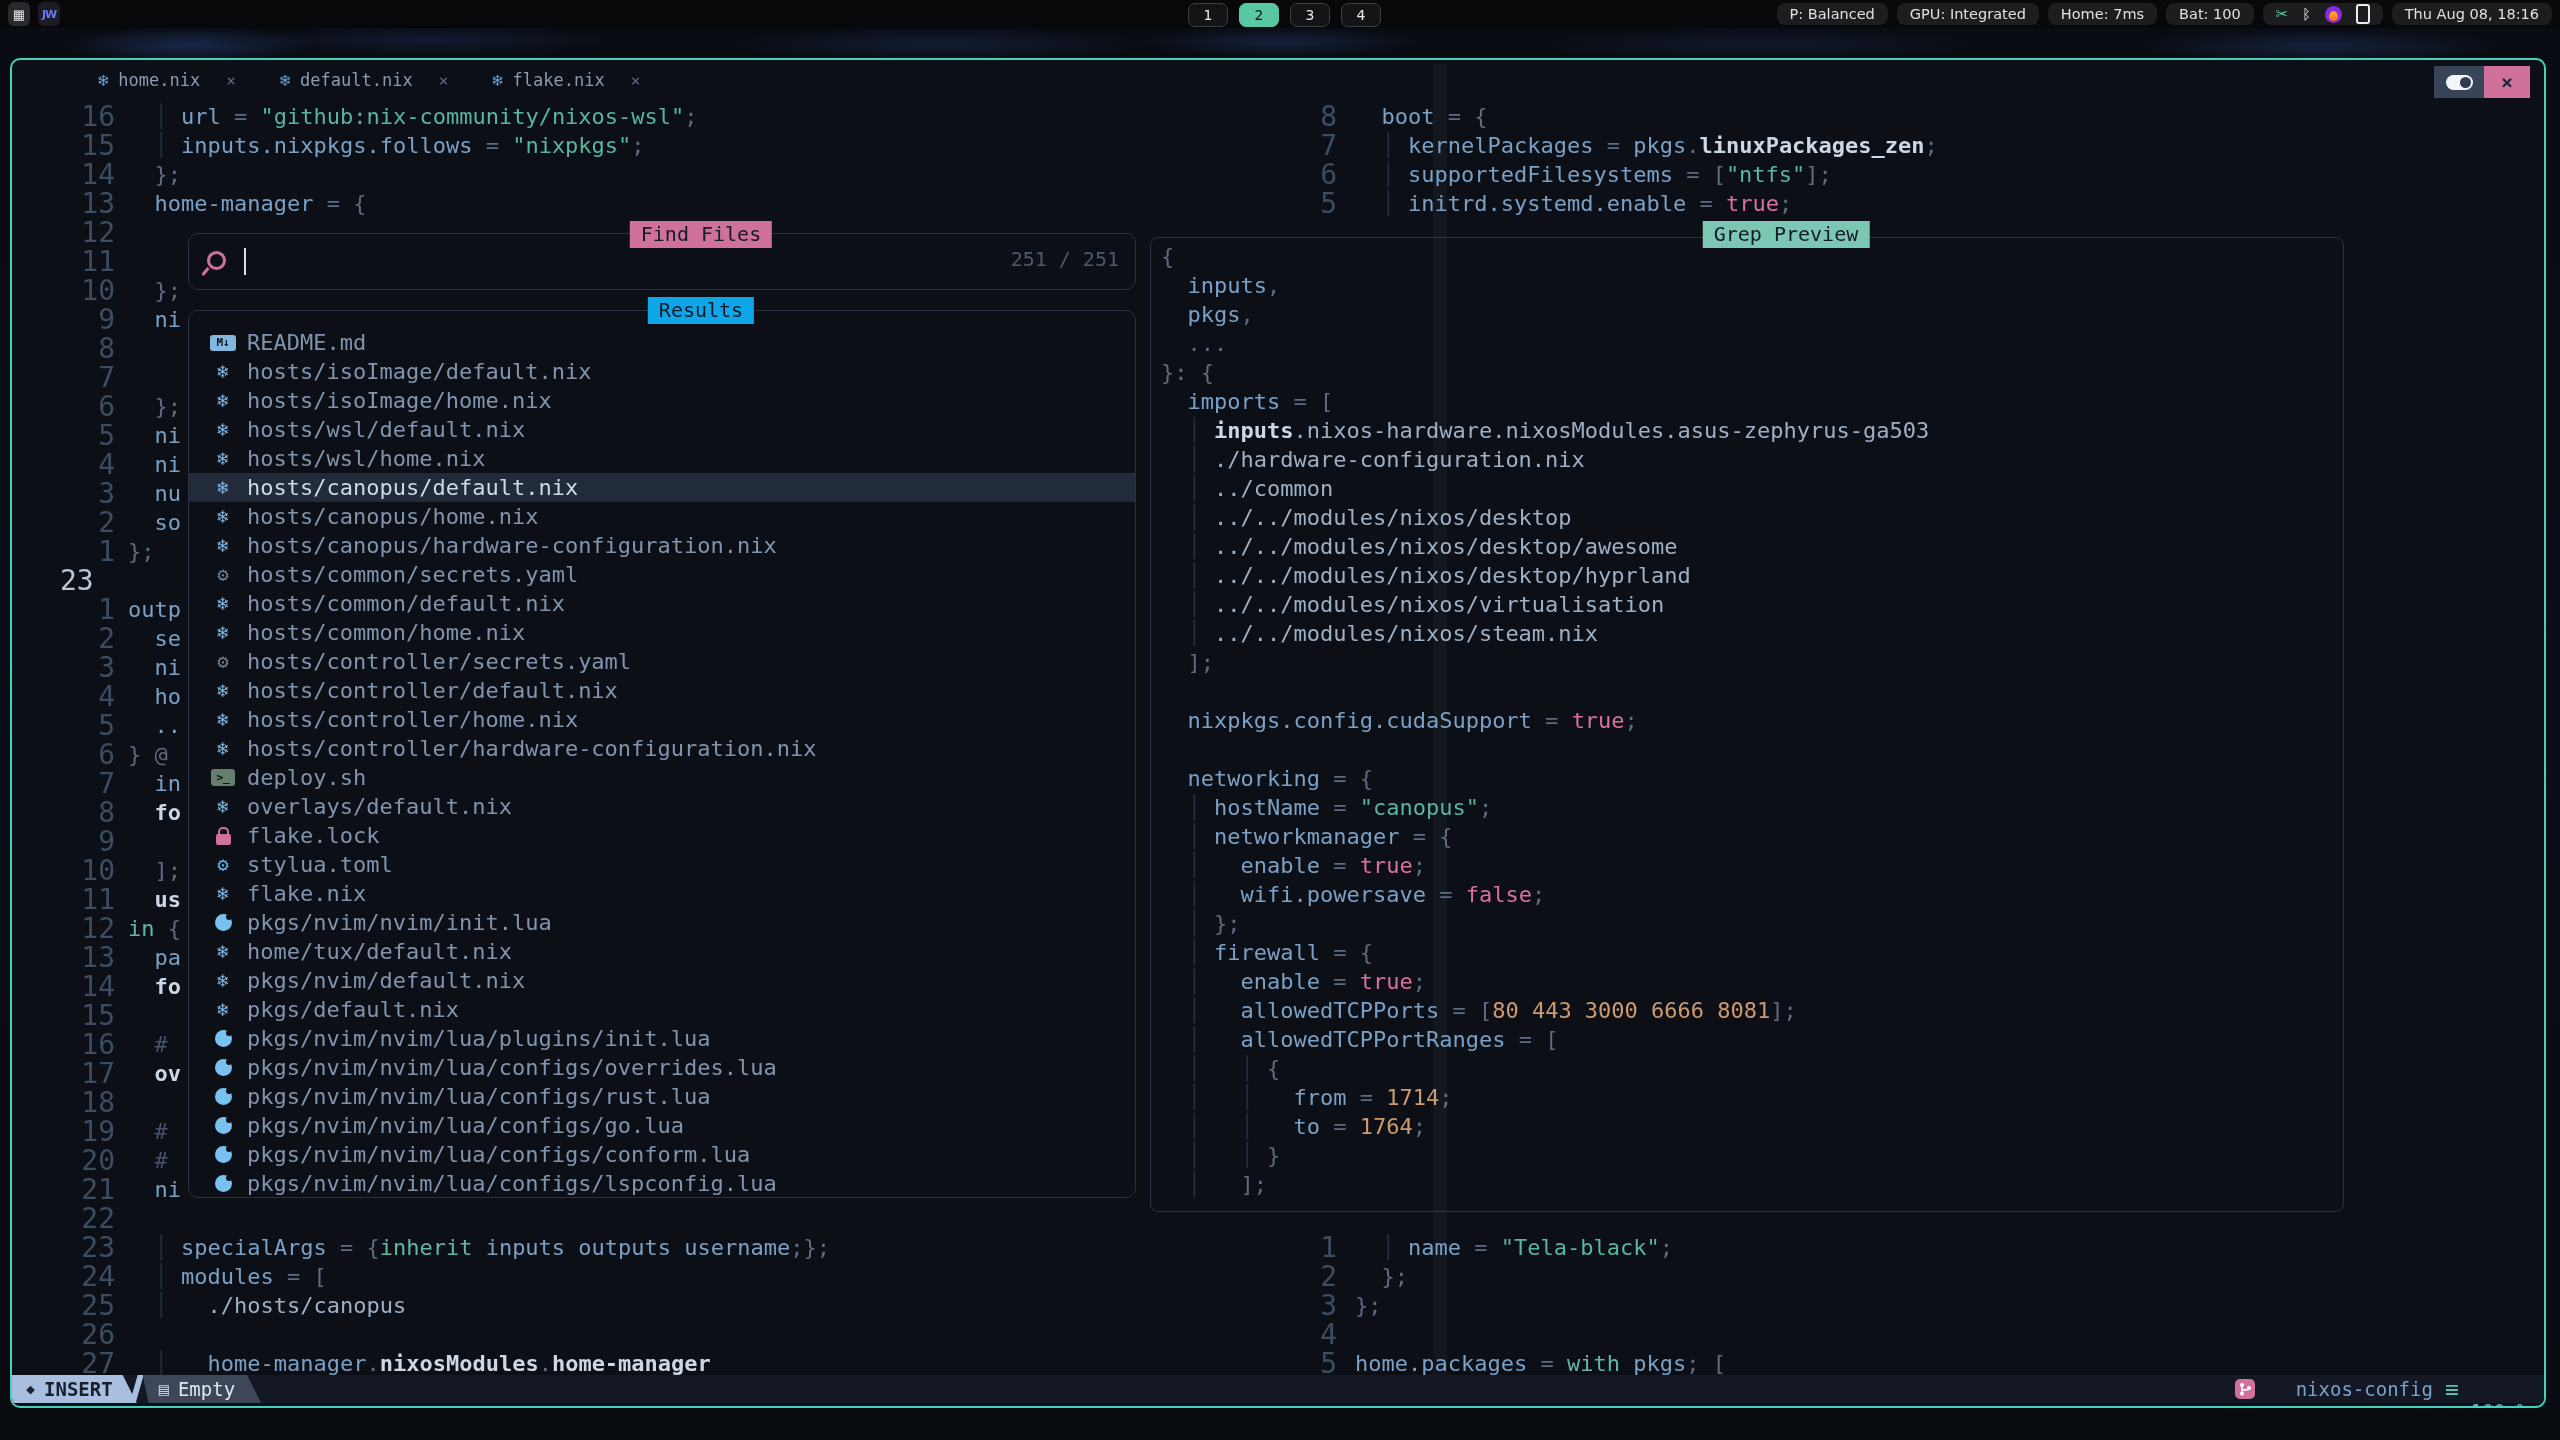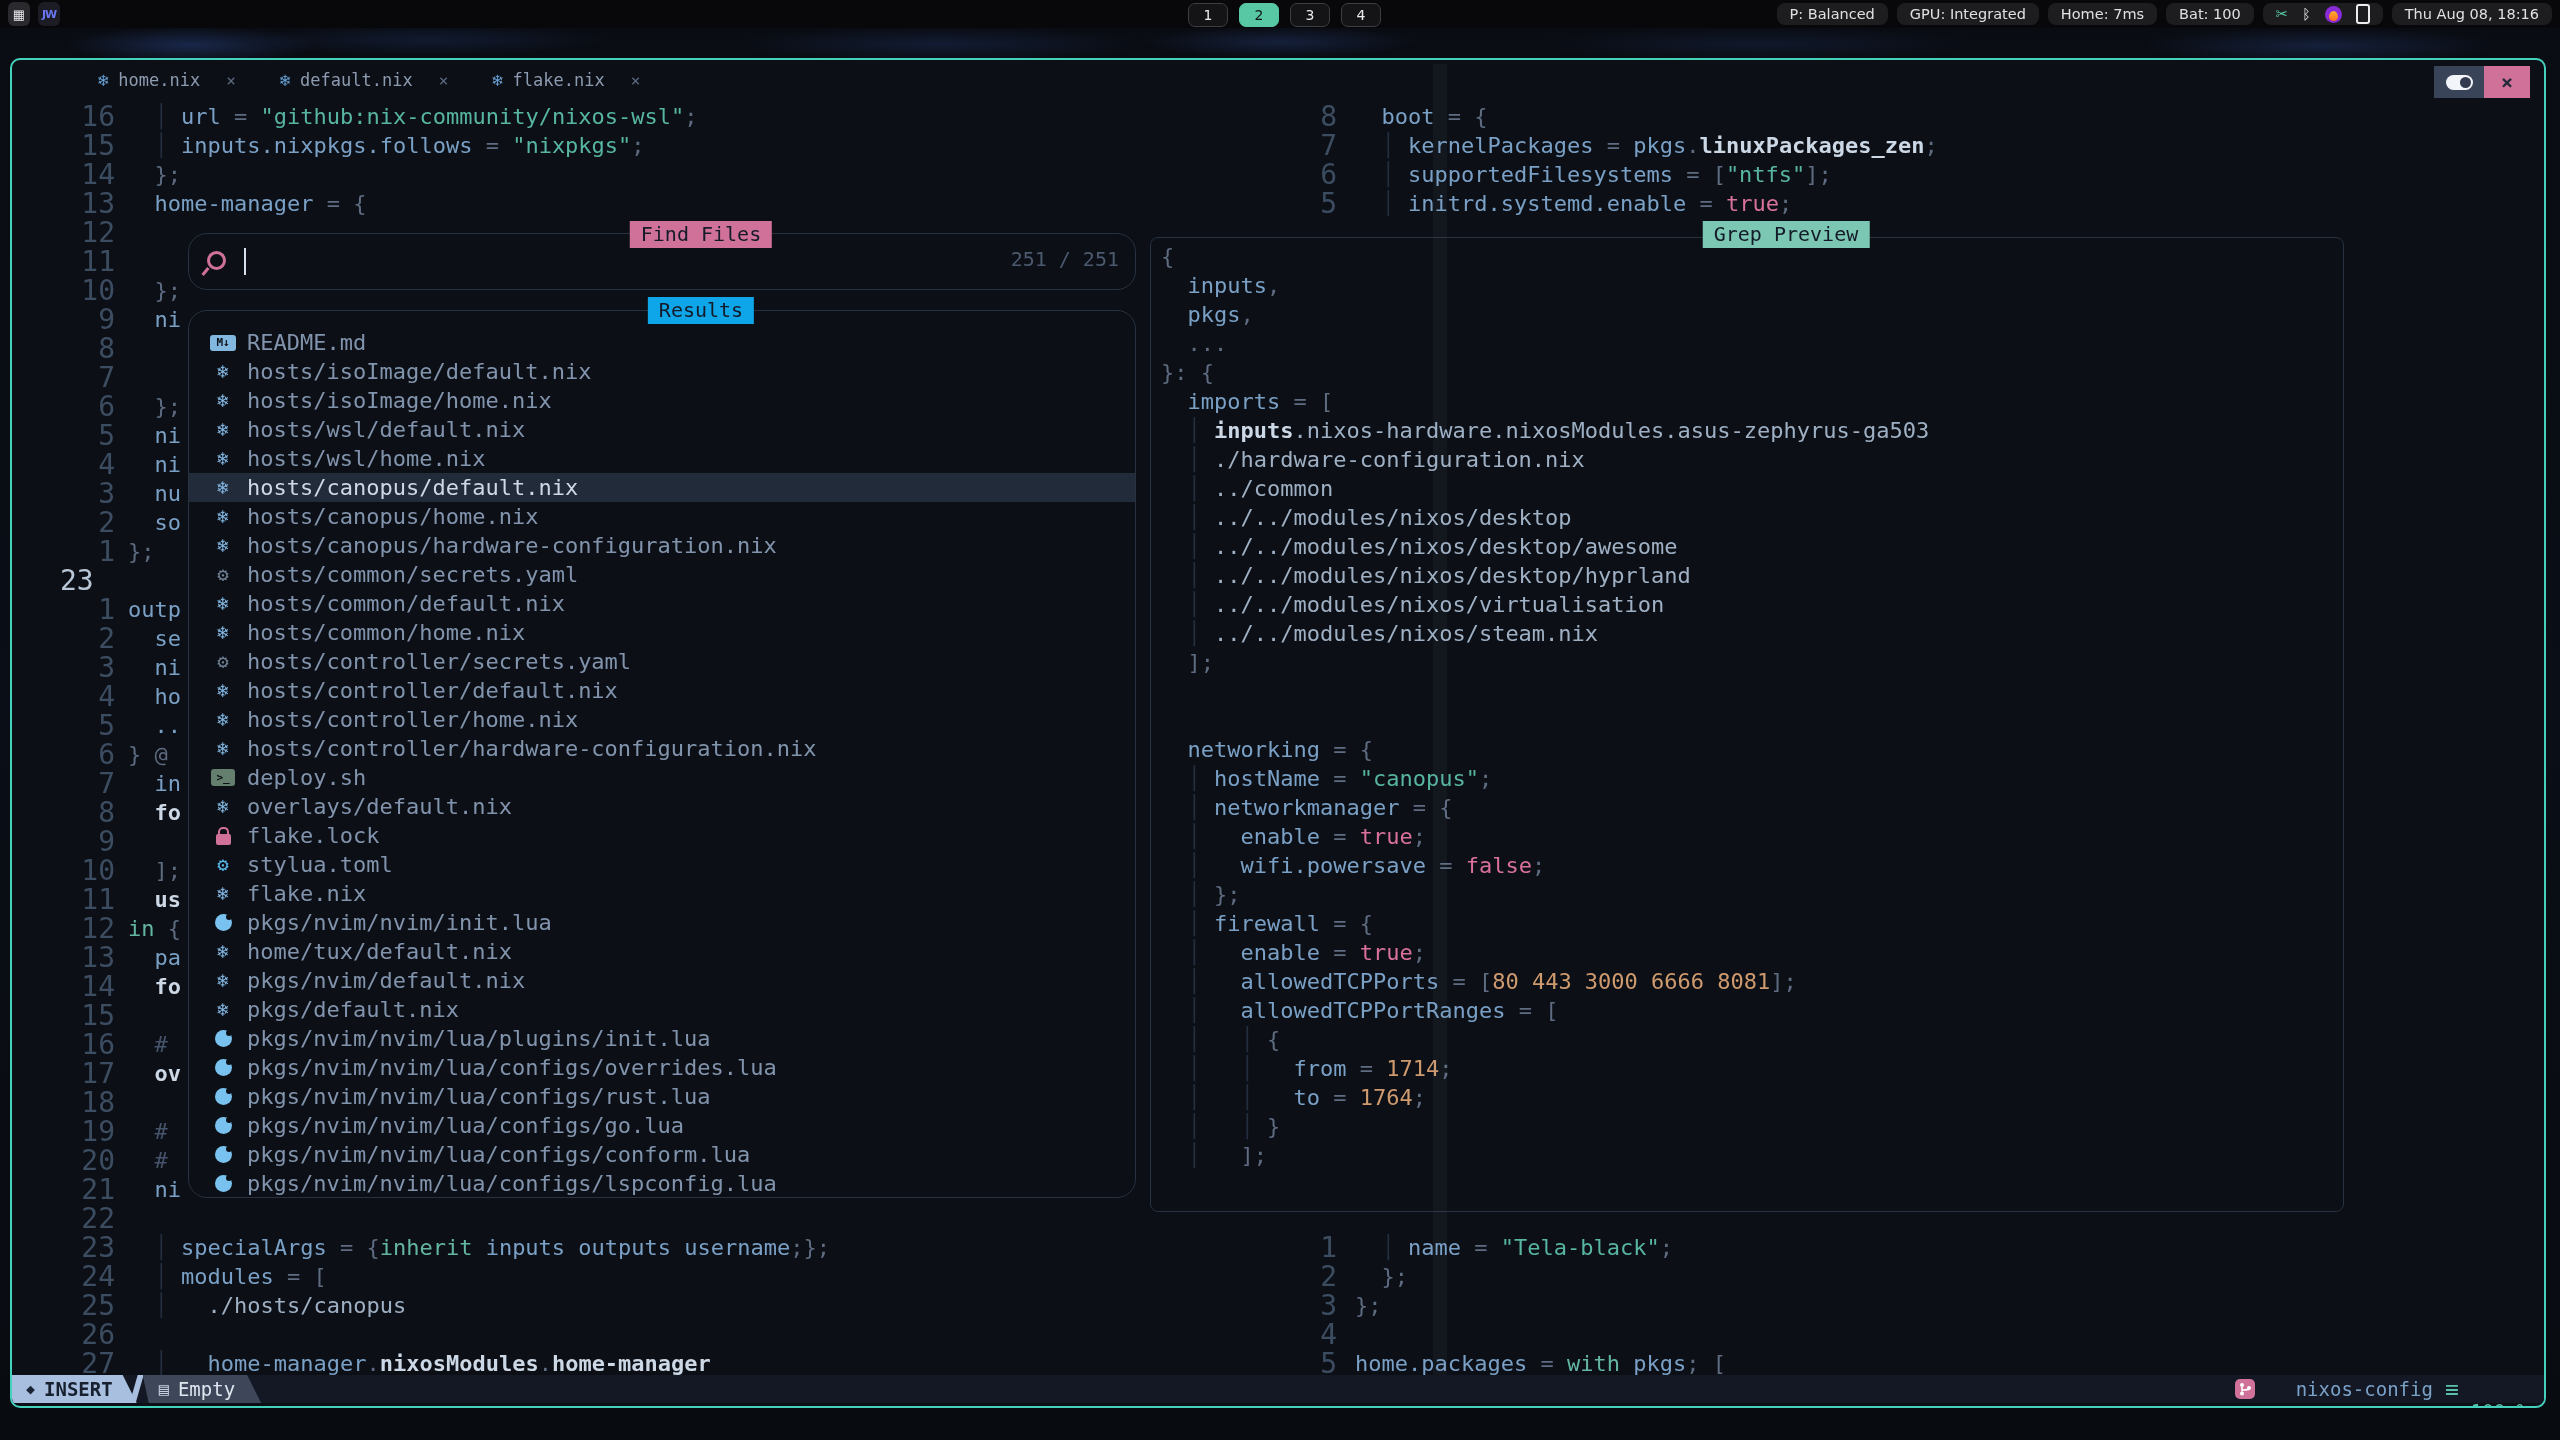--- a/index.html
+++ b/index.html
@@ -60,21 +60,21 @@
   .crow{display:flex;height:29px;line-height:29px;font-size:22px;white-space:pre;}
   .ln{flex:none;width:103px;text-align:right;color:#3c4c61;font-size:28px;}
   .ln.cur{text-align:left;padding-left:48px;width:55px;color:#b9c6d6;}
   .rows-rt .ln,.rows-rb .ln{width:40px;}
   .code{margin-left:13px;white-space:pre;}
   .rows-rt .code,.rows-rb .code{margin-left:18px;}
   .c-id{color:#7aa0c6;} .c-idb{color:#cdd8e6;font-weight:bold;} .c-op{color:#5e6b80;}
   .c-str{color:#57b5a2;} .c-kw{color:#64b6a4;} .c-num{color:#cf9a6e;}
   .c-bool{color:#d9719c;} .c-cmt{color:#45536b;} .c-txt{color:#9fb0c4;} .c-gd{color:#232e3e;}
   
-  .float{position:absolute;background:#0c1016;border:1px solid #27313f;border-radius:19px;z-index:10;box-sizing:border-box;}
+  .float{position:absolute;background:#0c1016;border:1px solid #27313f;border-radius:10px;z-index:10;box-sizing:border-box;}
   .badge{position:absolute;z-index:12;height:27px;line-height:27px;padding:0 11px;font-size:20px;
     color:#141b28;transform:translateX(-50%);white-space:nowrap;margin-left:39px;}
   .badge-ff{background:#d0719a;left:650px;top:161px;}
   .badge-res{background:#0ea5e9;left:650px;top:237px;}
   .badge-grep{background:#7cc7b3;left:1735px;top:161px;}
   .find-input{left:176px;top:173px;width:948px;height:57px;}
   .mag{position:absolute;left:18px;top:17px;width:13px;height:13px;border:3px solid #d0719a;border-radius:50%;}
   .mag::after{content:"";position:absolute;left:-6px;top:13px;width:3px;height:9px;background:#d0719a;transform:rotate(40deg);}
   .caret{position:absolute;left:55px;top:14px;width:2px;height:27px;background:#d6dfeb;}
   .count{position:absolute;right:16px;top:13px;font-size:20px;color:#4c596e;}
@@ -440,20 +440,21 @@
           <div class="gline"><span class="c-gd">  │ </span><span class="c-idb">inputs</span><span class="c-txt">.nixos-hardware.nixosModules.asus-zephyrus-ga503</span></div>
           <div class="gline"><span class="c-gd">  │ </span><span class="c-txt">./hardware-configuration.nix</span></div>
           <div class="gline"><span class="c-gd">  │ </span><span class="c-txt">../common</span></div>
           <div class="gline"><span class="c-gd">  │ </span><span class="c-txt">../../modules/nixos/desktop</span></div>
           <div class="gline"><span class="c-gd">  │ </span><span class="c-txt">../../modules/nixos/desktop/awesome</span></div>
           <div class="gline"><span class="c-gd">  │ </span><span class="c-txt">../../modules/nixos/desktop/hyprland</span></div>
           <div class="gline"><span class="c-gd">  │ </span><span class="c-txt">../../modules/nixos/virtualisation</span></div>
           <div class="gline"><span class="c-gd">  │ </span><span class="c-txt">../../modules/nixos/steam.nix</span></div>
           <div class="gline"><span class="c-op">  ];</span></div>
           <div class="gline"></div>
+          <div class="gline"><span class="c-id">  nixpkgs.config.cudaSupport</span><span class="c-op"> = </span><span class="c-bool">true</span><span class="c-op">;</span></div>
           <div class="gline"></div>
           <div class="gline"><span class="c-id">  networking</span><span class="c-op"> = {</span></div>
           <div class="gline"><span class="c-gd">  │ </span><span class="c-id">hostName</span><span class="c-op"> = </span><span class="c-str">"canopus"</span><span class="c-op">;</span></div>
           <div class="gline"><span class="c-gd">  │ </span><span class="c-id">networkmanager</span><span class="c-op"> = {</span></div>
           <div class="gline"><span class="c-gd">  │   </span><span class="c-id">enable</span><span class="c-op"> = </span><span class="c-bool">true</span><span class="c-op">;</span></div>
           <div class="gline"><span class="c-gd">  │   </span><span class="c-id">wifi.powersave</span><span class="c-op"> = </span><span class="c-bool">false</span><span class="c-op">;</span></div>
           <div class="gline"><span class="c-gd">  │ </span><span class="c-op">};</span></div>
           <div class="gline"><span class="c-gd">  │ </span><span class="c-id">firewall</span><span class="c-op"> = {</span></div>
           <div class="gline"><span class="c-gd">  │   </span><span class="c-id">enable</span><span class="c-op"> = </span><span class="c-bool">true</span><span class="c-op">;</span></div>
           <div class="gline"><span class="c-gd">  │   </span><span class="c-id">allowedTCPPorts</span><span class="c-op"> = [</span><span class="c-num">80 443 3000 6666 8081</span><span class="c-op">];</span></div>

